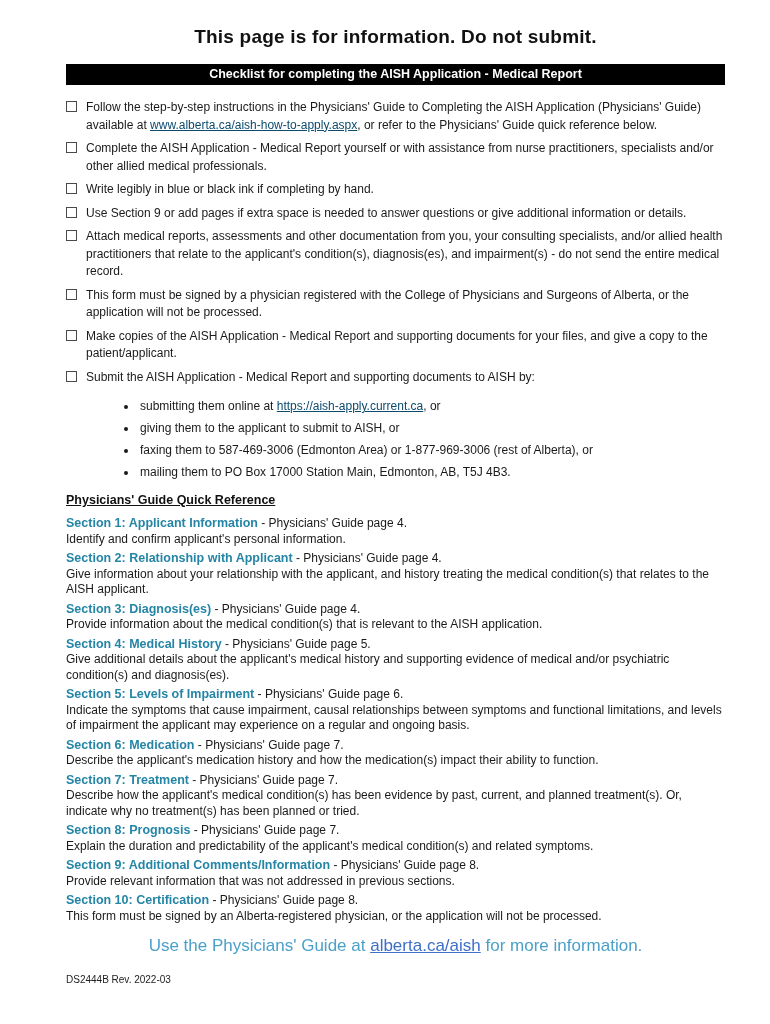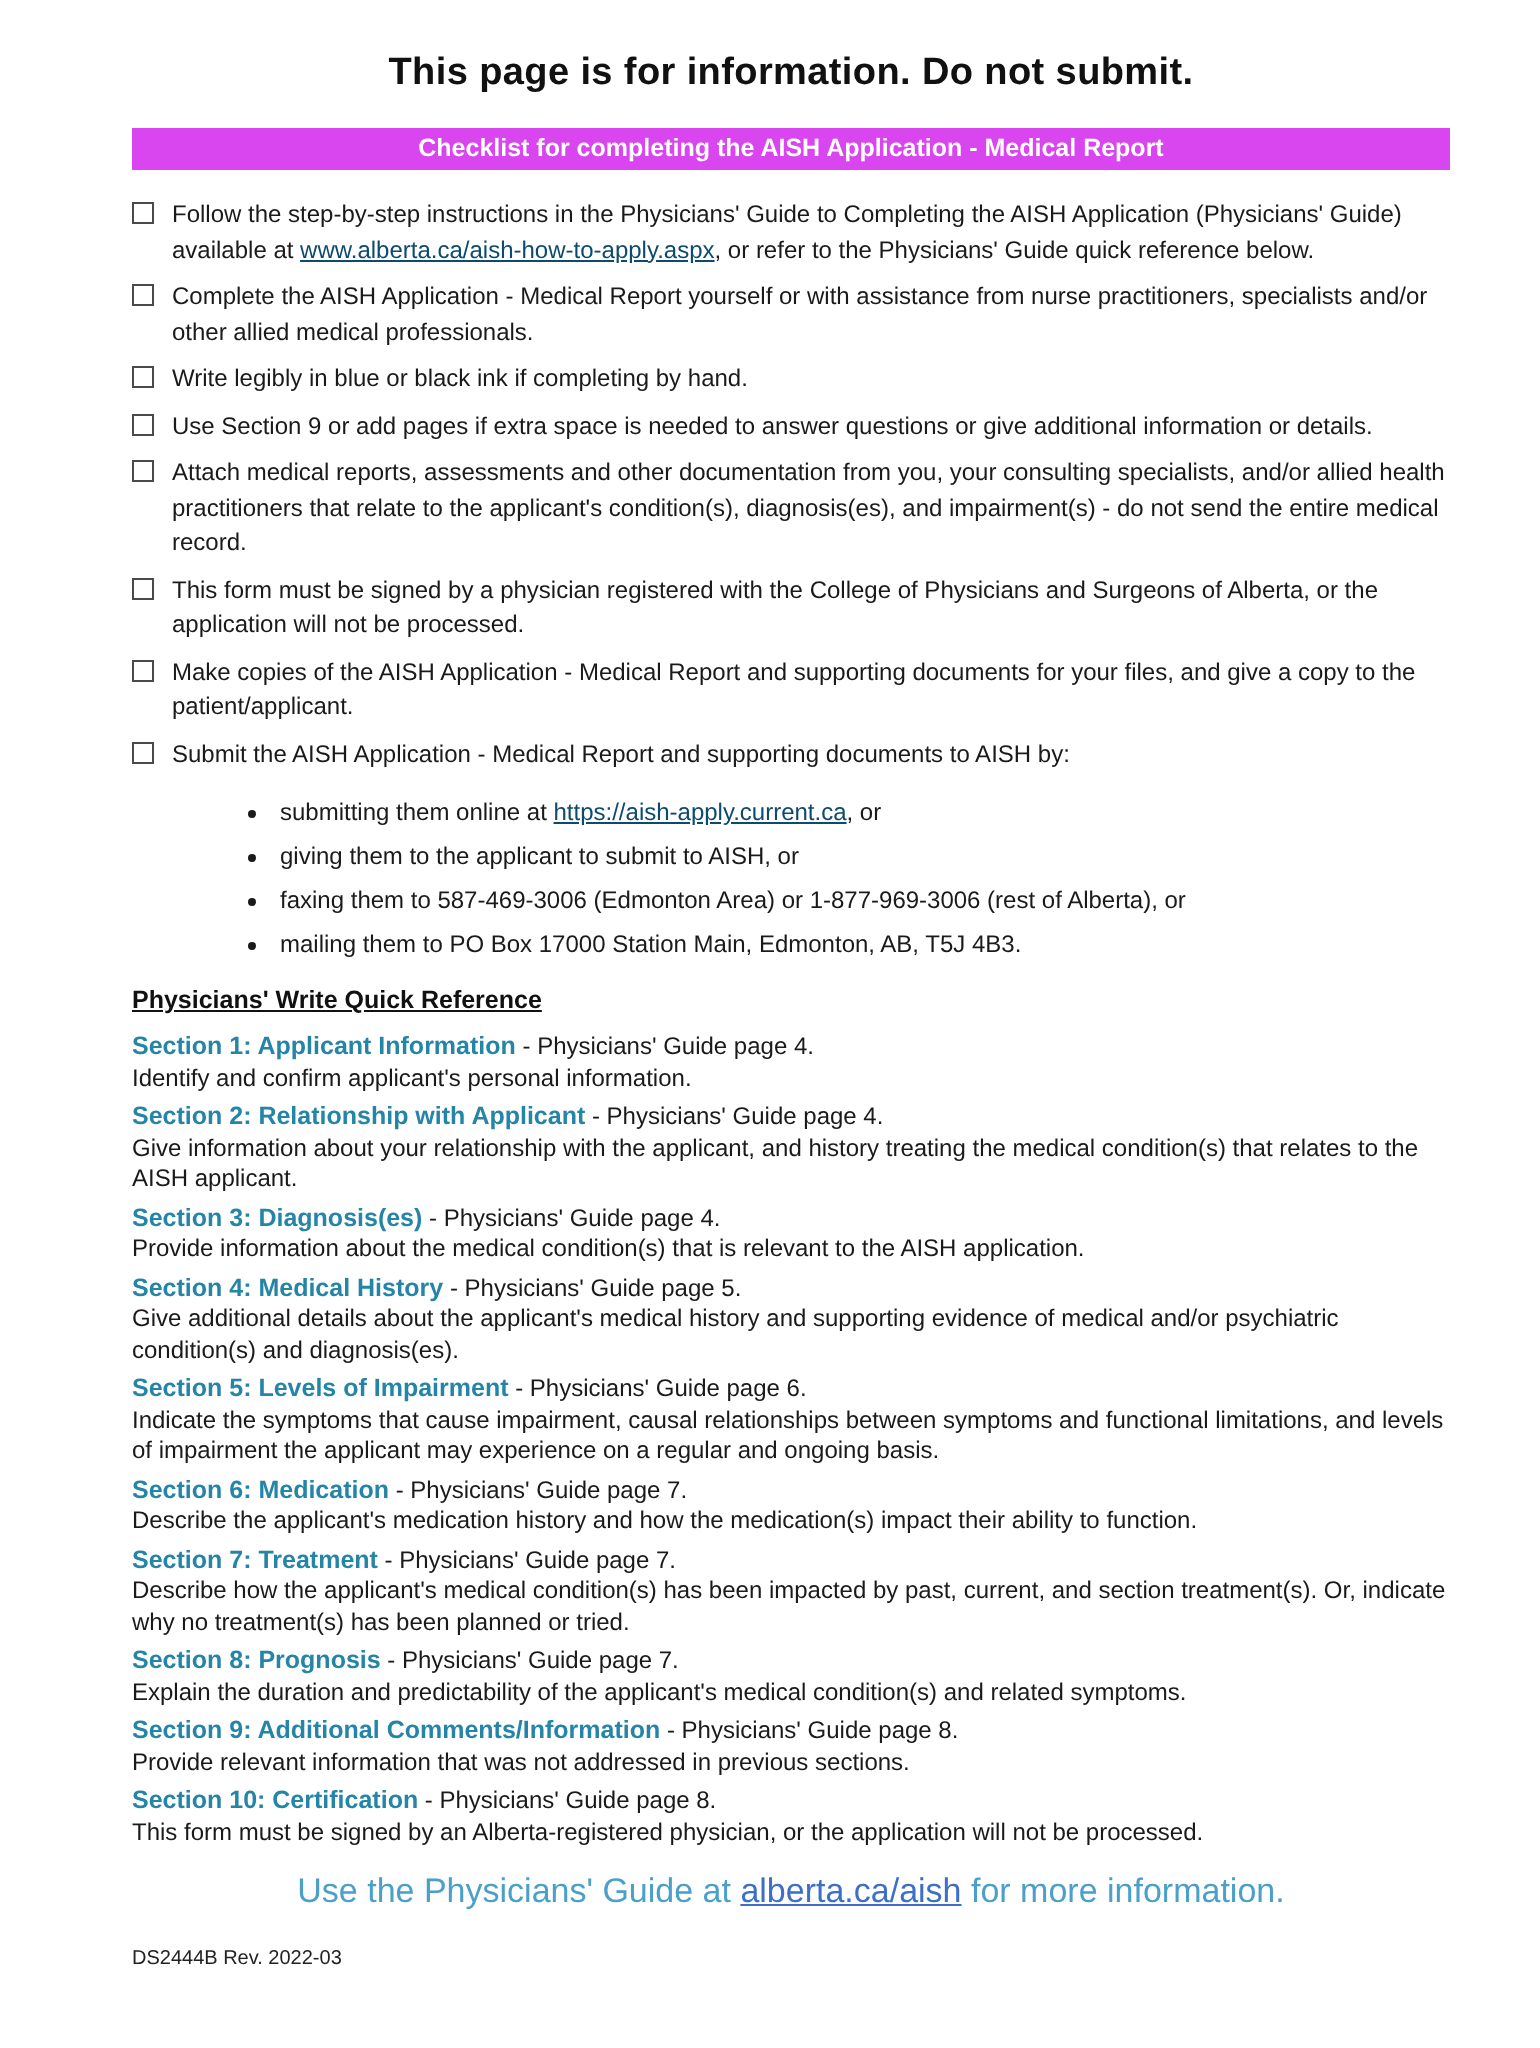--- a/index.html
+++ b/index.html
@@ -17,21 +17,21 @@
   .page-title {
     text-align: center;
     font-size: 19px;
     font-weight: bold;
     color: #111;
     margin-bottom: 16px;
     letter-spacing: 0.2px;
   }
 
   .banner {
-    background: #d946ef;
+    background: #000000;
     color: #ffffff;
     font-weight: bold;
     font-size: 12.5px;
     text-align: center;
     padding: 3px 0 4px 0;
   }
 
   .checklist { margin-top: 14px; }
   .check-item {
     display: flex;
@@ -149,21 +149,21 @@
 
     <ul class="bullets">
       <li><span>submitting them online at  </span><a class="link">https://aish-apply.current.ca</a><span>, or</span></li>
       <li>giving them to the applicant to submit to AISH, or</li>
       <li>faxing them to 587-469-3006  (Edmonton  Area) or 1-877-969-3006 (rest of Alberta), or</li>
       <li>mailing them to PO Box 17000 Station Main, Edmonton,  AB, T5J 4B3.</li>
     </ul>
 
   </div>
 
-  <div class="qr-heading">Physicians' Write Quick Reference</div>
+  <div class="qr-heading">Physicians' Guide Quick Reference</div>
 
   <div>
 
     <div class="section">
       <span class="section-title">Section 1: Applicant Information</span><span class="section-pageref"> - Physicians' Guide page 4.</span>
       <div class="section-desc">Identify and confirm applicant's personal information.</div>
     </div>
 
     <div class="section">
       <span class="section-title">Section 2: Relationship with Applicant</span><span class="section-pageref"> - Physicians' Guide page 4.</span>
@@ -185,21 +185,21 @@
       <div class="section-desc">Indicate the symptoms that cause impairment, causal relationships between symptoms and functional limitations, and levels of impairment the applicant may experience on a regular and ongoing basis.</div>
     </div>
 
     <div class="section">
       <span class="section-title">Section 6: Medication</span><span class="section-pageref"> - Physicians' Guide page 7.</span>
       <div class="section-desc">Describe the applicant's medication history and how the medication(s) impact their ability to function.</div>
     </div>
 
     <div class="section">
       <span class="section-title">Section 7: Treatment</span><span class="section-pageref"> - Physicians' Guide page 7.</span>
-      <div class="section-desc">Describe how the applicant's medical condition(s) has been impacted by past, current, and section treatment(s). Or, indicate why no treatment(s) has been planned or tried.</div>
+      <div class="section-desc">Describe how the applicant's medical condition(s) has been evidence by past, current, and planned treatment(s). Or, indicate why no treatment(s) has been planned or tried.</div>
     </div>
 
     <div class="section">
       <span class="section-title">Section 8: Prognosis</span><span class="section-pageref"> - Physicians' Guide page 7.</span>
       <div class="section-desc">Explain the duration and predictability of the applicant's medical condition(s) and related symptoms.</div>
     </div>
 
     <div class="section">
       <span class="section-title">Section 9: Additional Comments/Information</span><span class="section-pageref"> - Physicians' Guide page 8.</span>
       <div class="section-desc">Provide relevant information that was not addressed in previous sections.</div>

